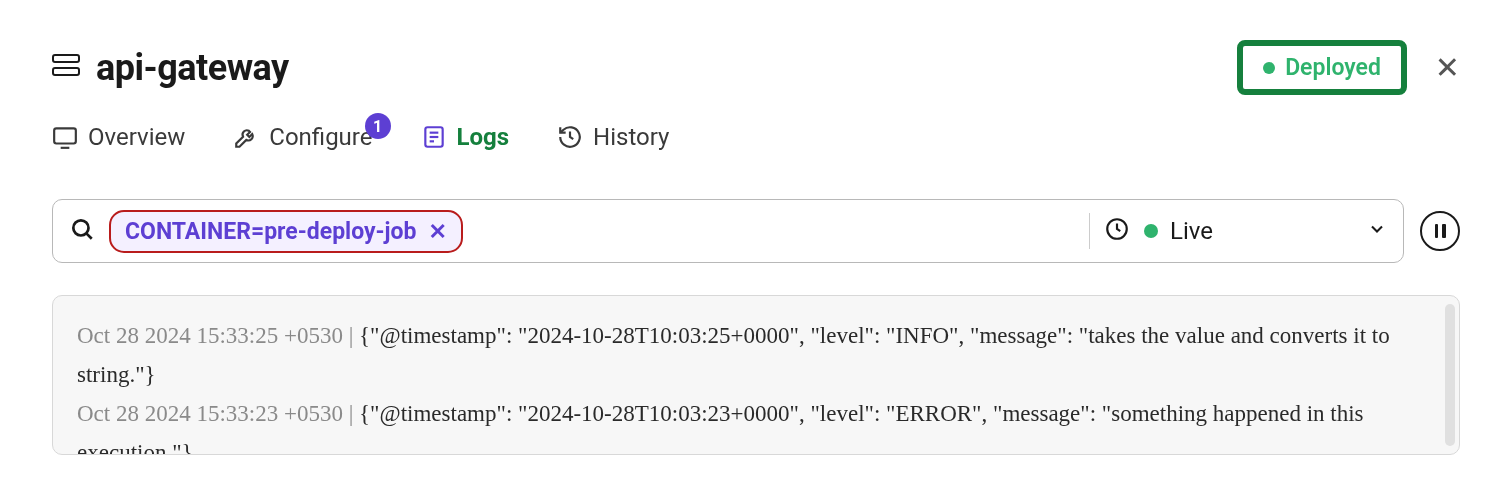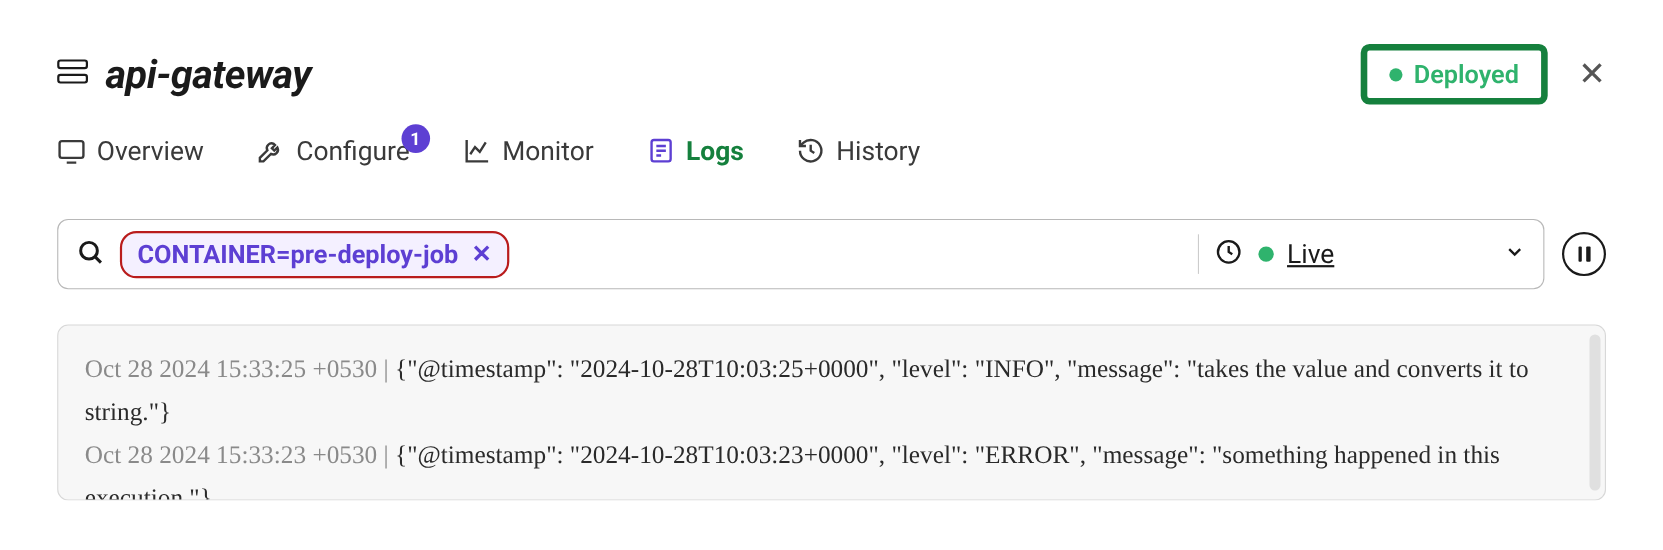--- a/index.html
+++ b/index.html
@@ -12,21 +12,20 @@
     .header {
       display: flex;
       align-items: center;
       justify-content: space-between;
       margin-bottom: 28px;
     }
     .header-left {
       display: flex;
       align-items: center;
       gap: 16px;
-      font-style: italic;
     }
     .server-icon {
       width: 28px;
       height: 28px;
       display: flex;
       flex-direction: column;
       gap: 4px;
     }
     .server-icon span {
       display: block;
@@ -168,21 +167,20 @@
       fill: none;
       stroke-width: 2;
     }
     .live-indicator {
       display: flex;
       align-items: center;
       gap: 12px;
       font-size: 24px;
       color: #1a1a1a;
       padding-right: 140px;
-      text-decoration: underline;
     }
     .live-dot {
       width: 14px;
       height: 14px;
       border-radius: 50%;
       background: #2fb36d;
     }
     .chevron {
       font-size: 20px;
     }
@@ -261,29 +259,20 @@
   </div>
   <div class="tab">
     <span class="tab-icon">
       <svg viewBox="0 0 24 24">
           <path d="M14.7 6.3a4 4 0 0 0-5.4 5.4L3 18v3h3l6.3-6.3a4 4 0 0 0 5.4-5.4l-2.6 2.6-2-2 2.6-2.6z"></path>
         </svg>
     </span>
     <span>Configure</span>
     <span class="badge-count">1</span>
   </div>
-  <div class="tab">
-    <span class="tab-icon">
-      <svg viewBox="0 0 24 24">
-          <path d="M3 3v18h18"></path>
-          <path d="M6 15l4-6 4 4 5-8"></path>
-        </svg>
-    </span>
-    <span>Monitor</span>
-  </div>
   <div class="tab active">
     <span class="tab-icon">
       <svg viewBox="0 0 24 24">
           <rect x="4" y="3" width="16" height="18" rx="2"></rect>
           <line x1="8" y1="8" x2="16" y2="8"></line>
           <line x1="8" y1="12" x2="16" y2="12"></line>
           <line x1="8" y1="16" x2="12" y2="16"></line>
         </svg>
     </span>
     <span>Logs</span>

